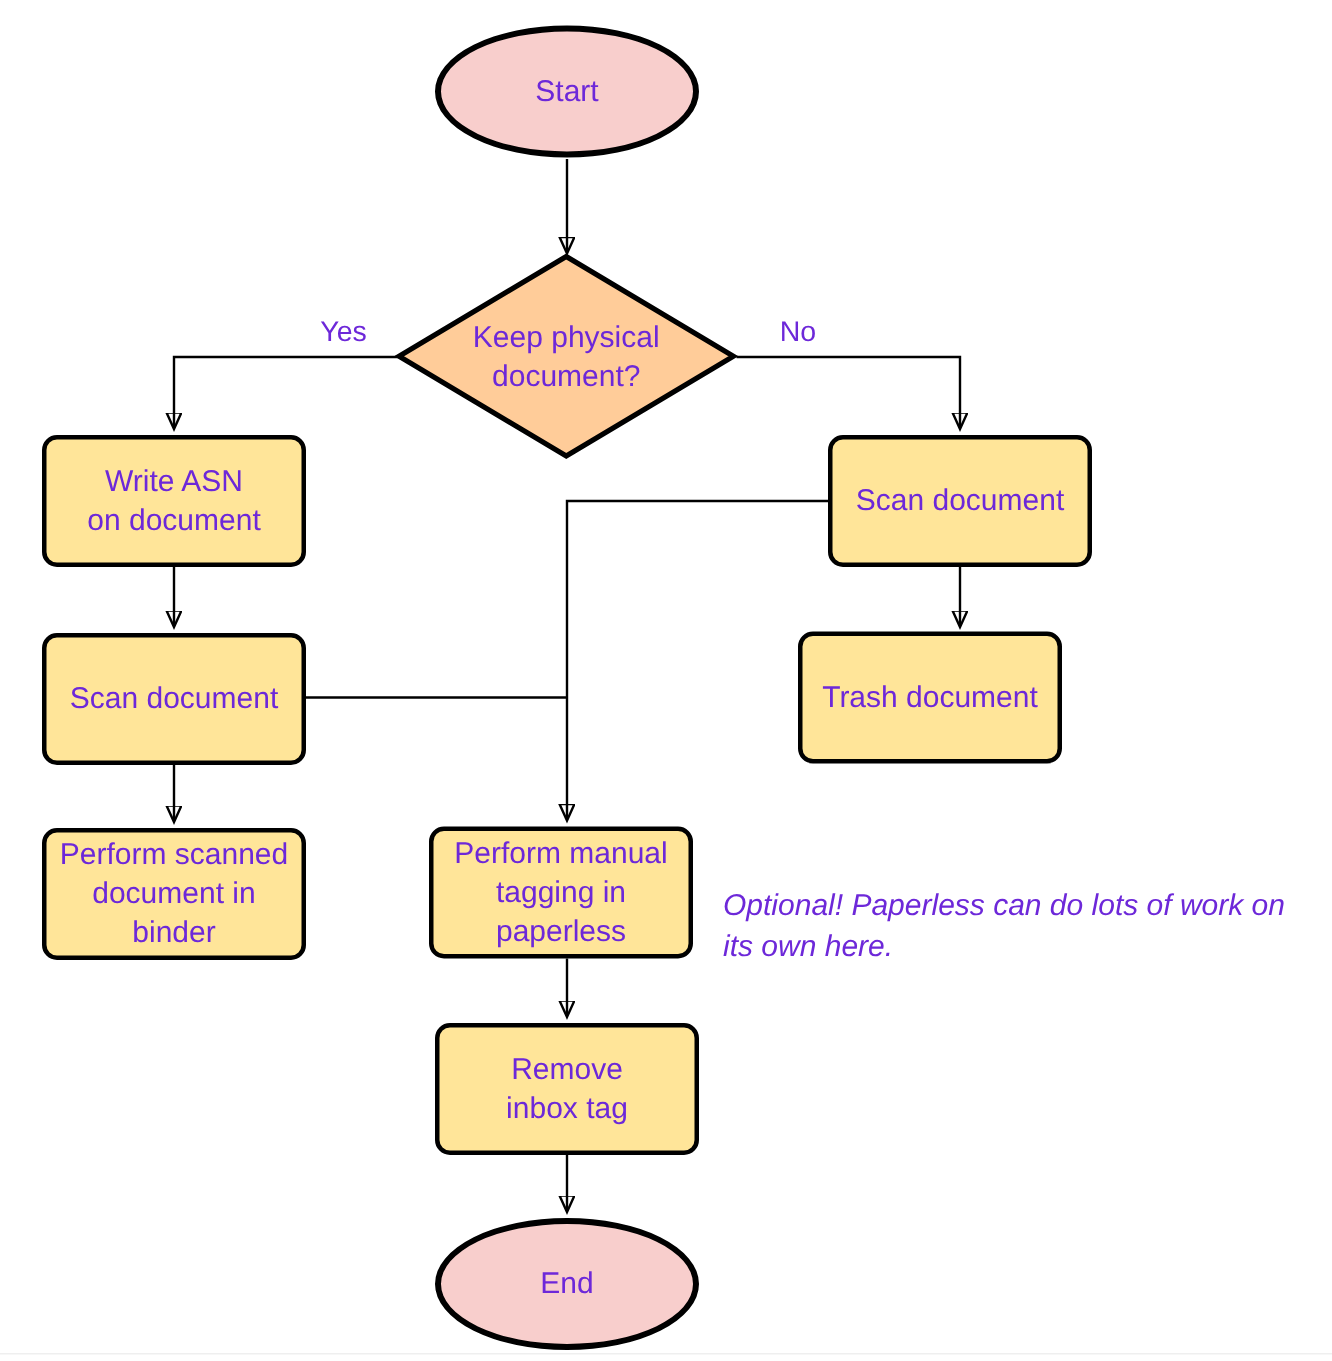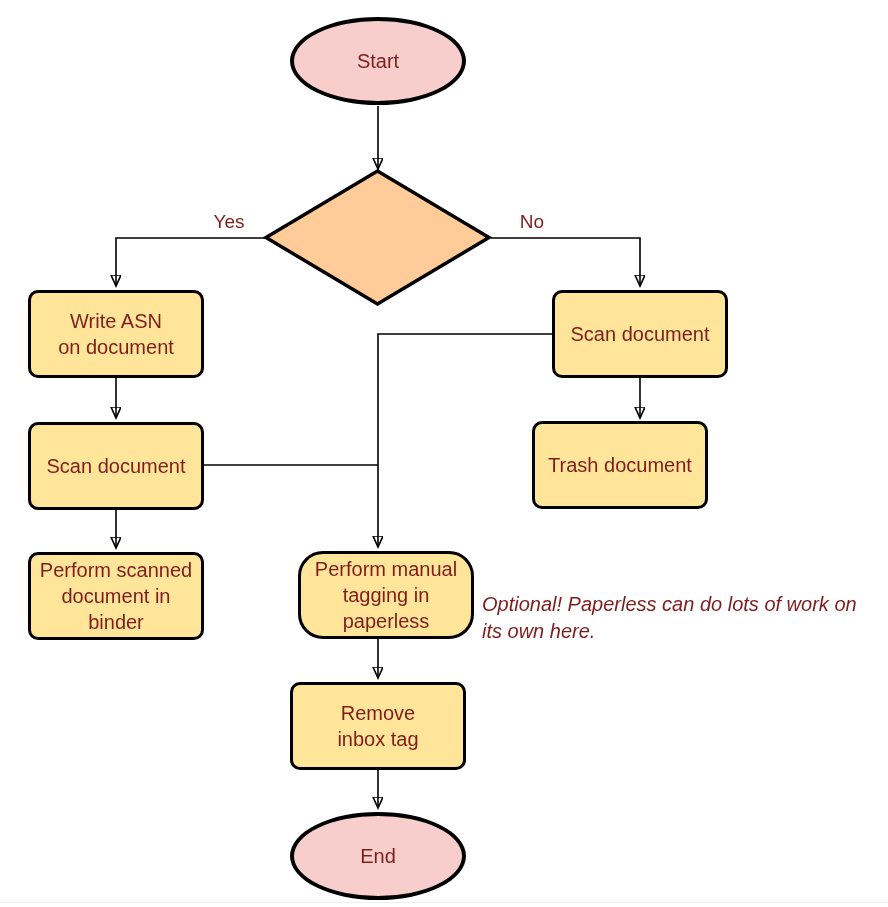--- a/index.html
+++ b/index.html
@@ -7,21 +7,21 @@
     padding: 0;
     background: #ffffff;
   }
   .canvas {
     position: relative;
     width: 888px;
     height: 907px;
     background: #ffffff;
     overflow: hidden;
     font-family: "Liberation Sans", sans-serif;
-    color: #7f1d1d;
+    color: #6d28d9;
   }
   .edges-svg {
     position: absolute;
     left: 0;
     top: 0;
     width: 888px;
     height: 907px;
   }
   .edges-svg path {
     fill: none;
@@ -116,20 +116,24 @@
     <path d="M378,770 V807" marker-end="url(#arrowhead)"></path>
   </svg>
 
   <div class="node terminator" style="left: 290px; top: 17px; background-color: rgb(248, 206, 204);">
     <span class="node-label">Start</span>
   </div>
 
   <svg class="decision-shape" viewBox="0 0 229 139" xmlns="http://www.w3.org/2000/svg">
     <polygon points="114.5,3 226,69.5 114.5,136 3,69.5" stroke="#000000" stroke-width="3.5" fill="#FFCC99"></polygon>
   </svg>
+  <div class="node decision-label">
+    <span class="node-label">Keep physical
+document?</span>
+  </div>
 
   <div class="edge-label" style="left:204px; top:212px; width:50px;">Yes</div>
 
   <div class="edge-label" style="left:508px; top:212px; width:48px;">No</div>
 
   <div class="node process" style="left: 28px; top: 290px; background-color: rgb(255, 229, 153);">
     <span class="node-label">Write ASN
 on document</span>
   </div>
 
@@ -144,21 +148,21 @@
   </div>
 
   <div class="node process" style="left: 552px; top: 290px; background-color: rgb(255, 229, 153);">
     <span class="node-label">Scan document</span>
   </div>
 
   <div class="node process" style="left: 532px; top: 421px; background-color: rgb(255, 229, 153);">
     <span class="node-label">Trash document</span>
   </div>
 
-  <div class="node process" style="left: 298px; top: 551px; background-color: rgb(255, 229, 153); border-radius: 25px;">
+  <div class="node process" style="left: 286px; top: 551px; background-color: rgb(255, 229, 153);">
     <span class="node-label">Perform manual
 tagging in
 paperless</span>
   </div>
 
   <div class="node process" style="left: 290px; top: 682px; background-color: rgb(255, 229, 153);">
     <span class="node-label">Remove
 inbox tag</span>
   </div>
 

